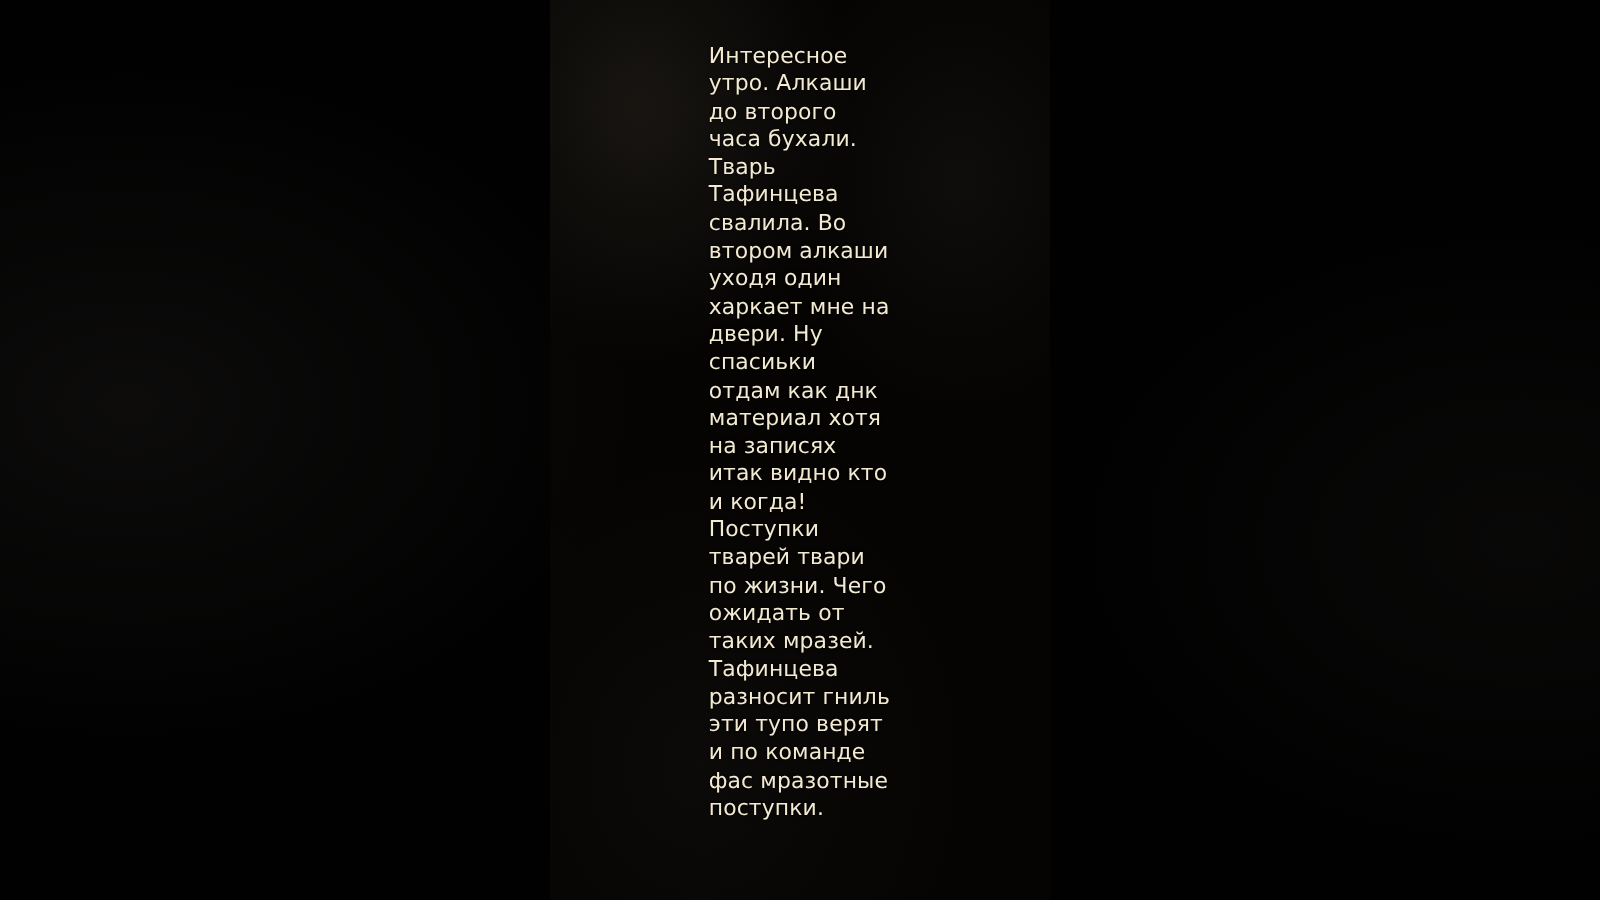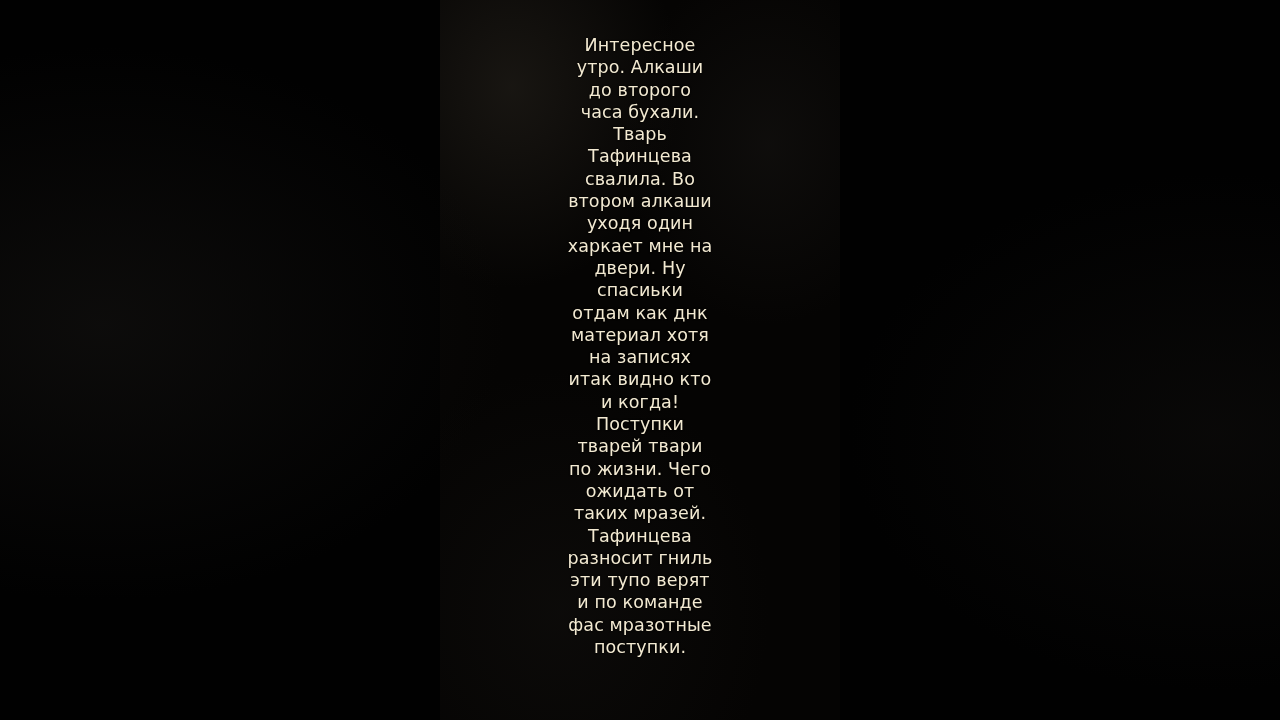--- a/index.html
+++ b/index.html
@@ -61,21 +61,21 @@
     pointer-events: none;
   }
 
   
   #caption {
     position: absolute;
     left: 50%;
     top: 34px;
     transform: translateX(-50%);
     width: 146px;
-    text-align: center;
+    text-align: left;
     color: #f3ead2;
     font-family: "DejaVu Sans", sans-serif;
     font-size: 17.5px;
     line-height: 22.3px;
     letter-spacing: 0.1px;
     white-space: pre-wrap;
     word-wrap: break-word;
     text-shadow: 0 0 2px rgba(0,0,0,0.9);
   }
 </style>

